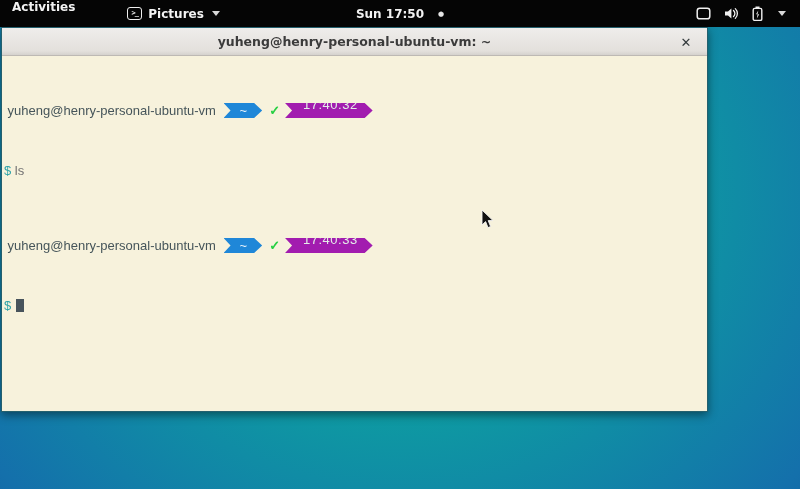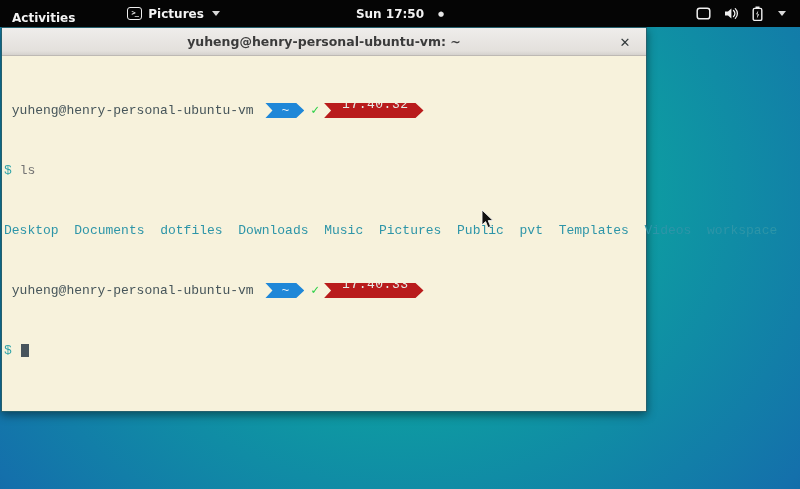--- a/index.html
+++ b/index.html
@@ -11,21 +11,21 @@
   }
 
   
   .topbar {
     position: absolute; left: 0; top: 0; width: 800px; height: 27px;
     background: #050505; color: #f2f2f2;
     display: flex; align-items: center;
     font-size: 12px; font-weight: bold;
     z-index: 30;
   }
-  .activities { padding: 8px 14px 0 12px; height: 27px; display: flex; align-items: center; cursor: default; }
+  .activities { padding: 0 14px 0 12px; height: 27px; display: flex; align-items: flex-start; cursor: default; }
   .app-menu { display: flex; align-items: center; gap: 6px; margin-left: 30px; height: 27px; padding: 0 8px; }
   .term-glyph {
     width: 15px; height: 13px; border: 1.4px solid #efefef; border-radius: 3px;
     display: flex; align-items: flex-end; justify-content: center;
     font-family: "DejaVu Sans Mono", monospace; font-size: 7px; line-height: 7px;
     padding-bottom: 2px; letter-spacing: -1px;
   }
   .caret-down {
     width: 0; height: 0; margin-left: 2px;
     border-left: 4px solid transparent; border-right: 4px solid transparent;
@@ -36,58 +36,58 @@
     display: flex; align-items: center; gap: 14px; height: 25px;
   }
   .notif-dot { font-size: 7px; color: #e6e6e6; }
   .status-area {
     margin-left: auto; display: flex; align-items: center; gap: 13px;
     padding-right: 14px; height: 27px;
   }
 
   
   .window {
-    position: absolute; left: 1px; top: 27px; width: 646px; height: 385px;
+    position: absolute; left: 1px; top: 27px; width: 707px; height: 385px;
     border: 1px solid #24606e;
     box-shadow: 0 3px 9px rgba(0,0,0,0.45);
     display: flex; flex-direction: column;
     z-index: 10;
   }
   .titlebar {
     height: 28px; flex: 0 0 28px;
     background: linear-gradient(#efedeb 0%, #e3e0dc 85%, #d5d2ce 100%);
     border-bottom: 1px solid #bdb9b4;
     display: flex; align-items: center; justify-content: center;
     position: relative;
     font-size: 12.5px; font-weight: bold; color: #3b3b3b;
   }
   .close-btn {
     position: absolute; right: 10px; top: 0; height: 28px; width: 22px;
     display: flex; align-items: center; justify-content: center;
     font-size: 13px; font-weight: bold; color: #343a3c; cursor: default;
   }
   .term-body {
     flex: 1; background: #f7f2dc;
-    font-family: Liberation Mono, monospace;
+    font-family: Liberation Sans, sans-serif;
     font-size: 13px; line-height: 15px;
     padding: 2px 0 0 2px;
     white-space: pre; color: #46555a;
   }
   .row { height: 15px; display: flex; align-items: center; }
 
   
   .host { color: #46555a; }
   .pl-seg {
     display: inline-flex; align-items: center; justify-content: center;
     height: 15px; font-size: 13px;
     clip-path: polygon(0 0, calc(100% - 8px) 0, 100% 50%, calc(100% - 8px) 100%, 0 100%, 7px 50%);
   }
   .pl-dir { background: #1f87d8; color: #eaf4fc; padding: 0 15px 0 16px; margin-left: 4px; }
   .pl-check { color: #28d043; font-weight: bold; margin: 0 5px 0 7px; }
-  .pl-time { background: #b91c1c; color: #e3ece7; padding: 0 15px 12px 18px; letter-spacing: 0.5px; }
+  .pl-time { background: #a21caf; color: #e3ece7; padding: 0 15px 12px 18px; letter-spacing: 0.5px; }
 
   .dollar { color: #2fa3a8; }
   .cmd { color: #737373; }
   .dirs span { color: #2d95a8; }
   .dirs span + span { margin-left: 15.7px; }
   .cursor-block {
     display: inline-block; width: 8px; height: 13px;
     background: #48545c; vertical-align: text-bottom; margin-left: 1px;
   }
 
@@ -145,22 +145,20 @@
     <div class="row">
       <span class="host"> yuheng@henry-personal-ubuntu-vm </span>
       <span class="pl-seg pl-dir">~</span>
       <span class="pl-check">✓</span>
       <span class="pl-seg pl-time">17:40:32</span>
     </div>
 
     <div class="row"><span class="dollar">$</span><span> </span><span class="cmd">ls</span>
     </div>
 
-    <div class="row dirs"><span>Desktop</span><span>Documents</span><span>dotfiles</span><span>Downloads</span><span>Music</span><span>Pictures</span><span>Public</span><span>pvt</span><span>Templates</span><span>Videos</span><span>workspace</span>
-    </div>
 
     <div class="row">
       <span class="host"> yuheng@henry-personal-ubuntu-vm </span>
       <span class="pl-seg pl-dir">~</span>
       <span class="pl-check">✓</span>
       <span class="pl-seg pl-time">17:40:33</span>
     </div>
 
     <div class="row"><span class="dollar">$</span><span> </span><span class="cursor-block"></span>
     </div>

